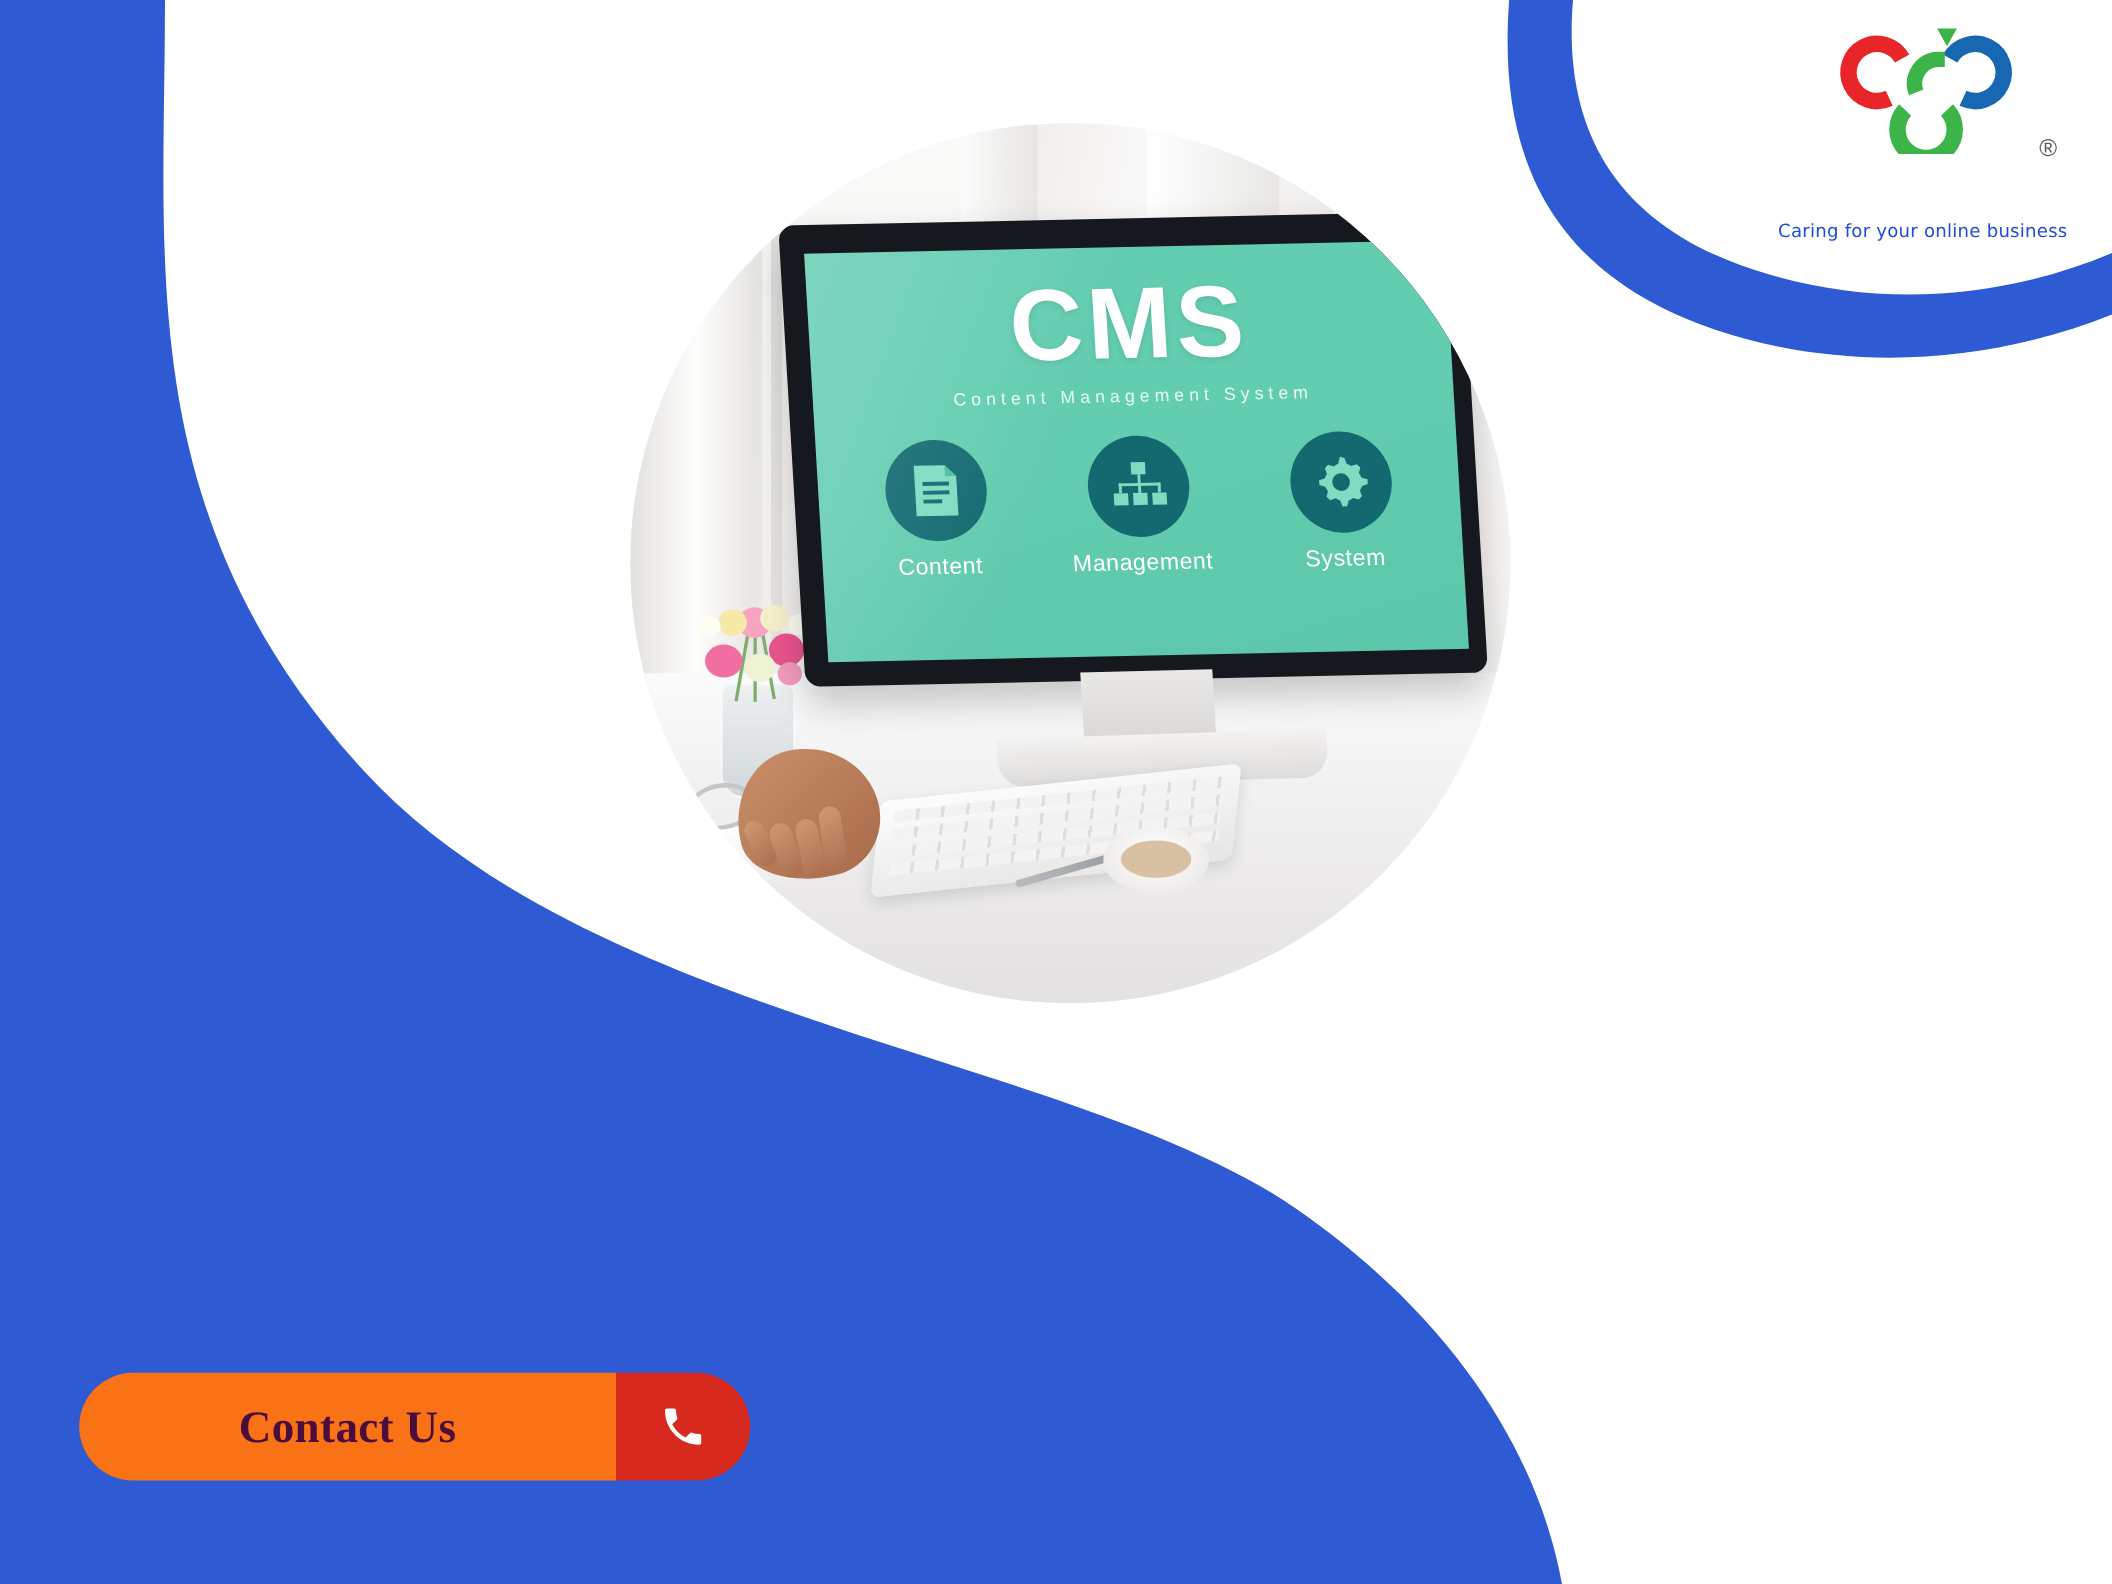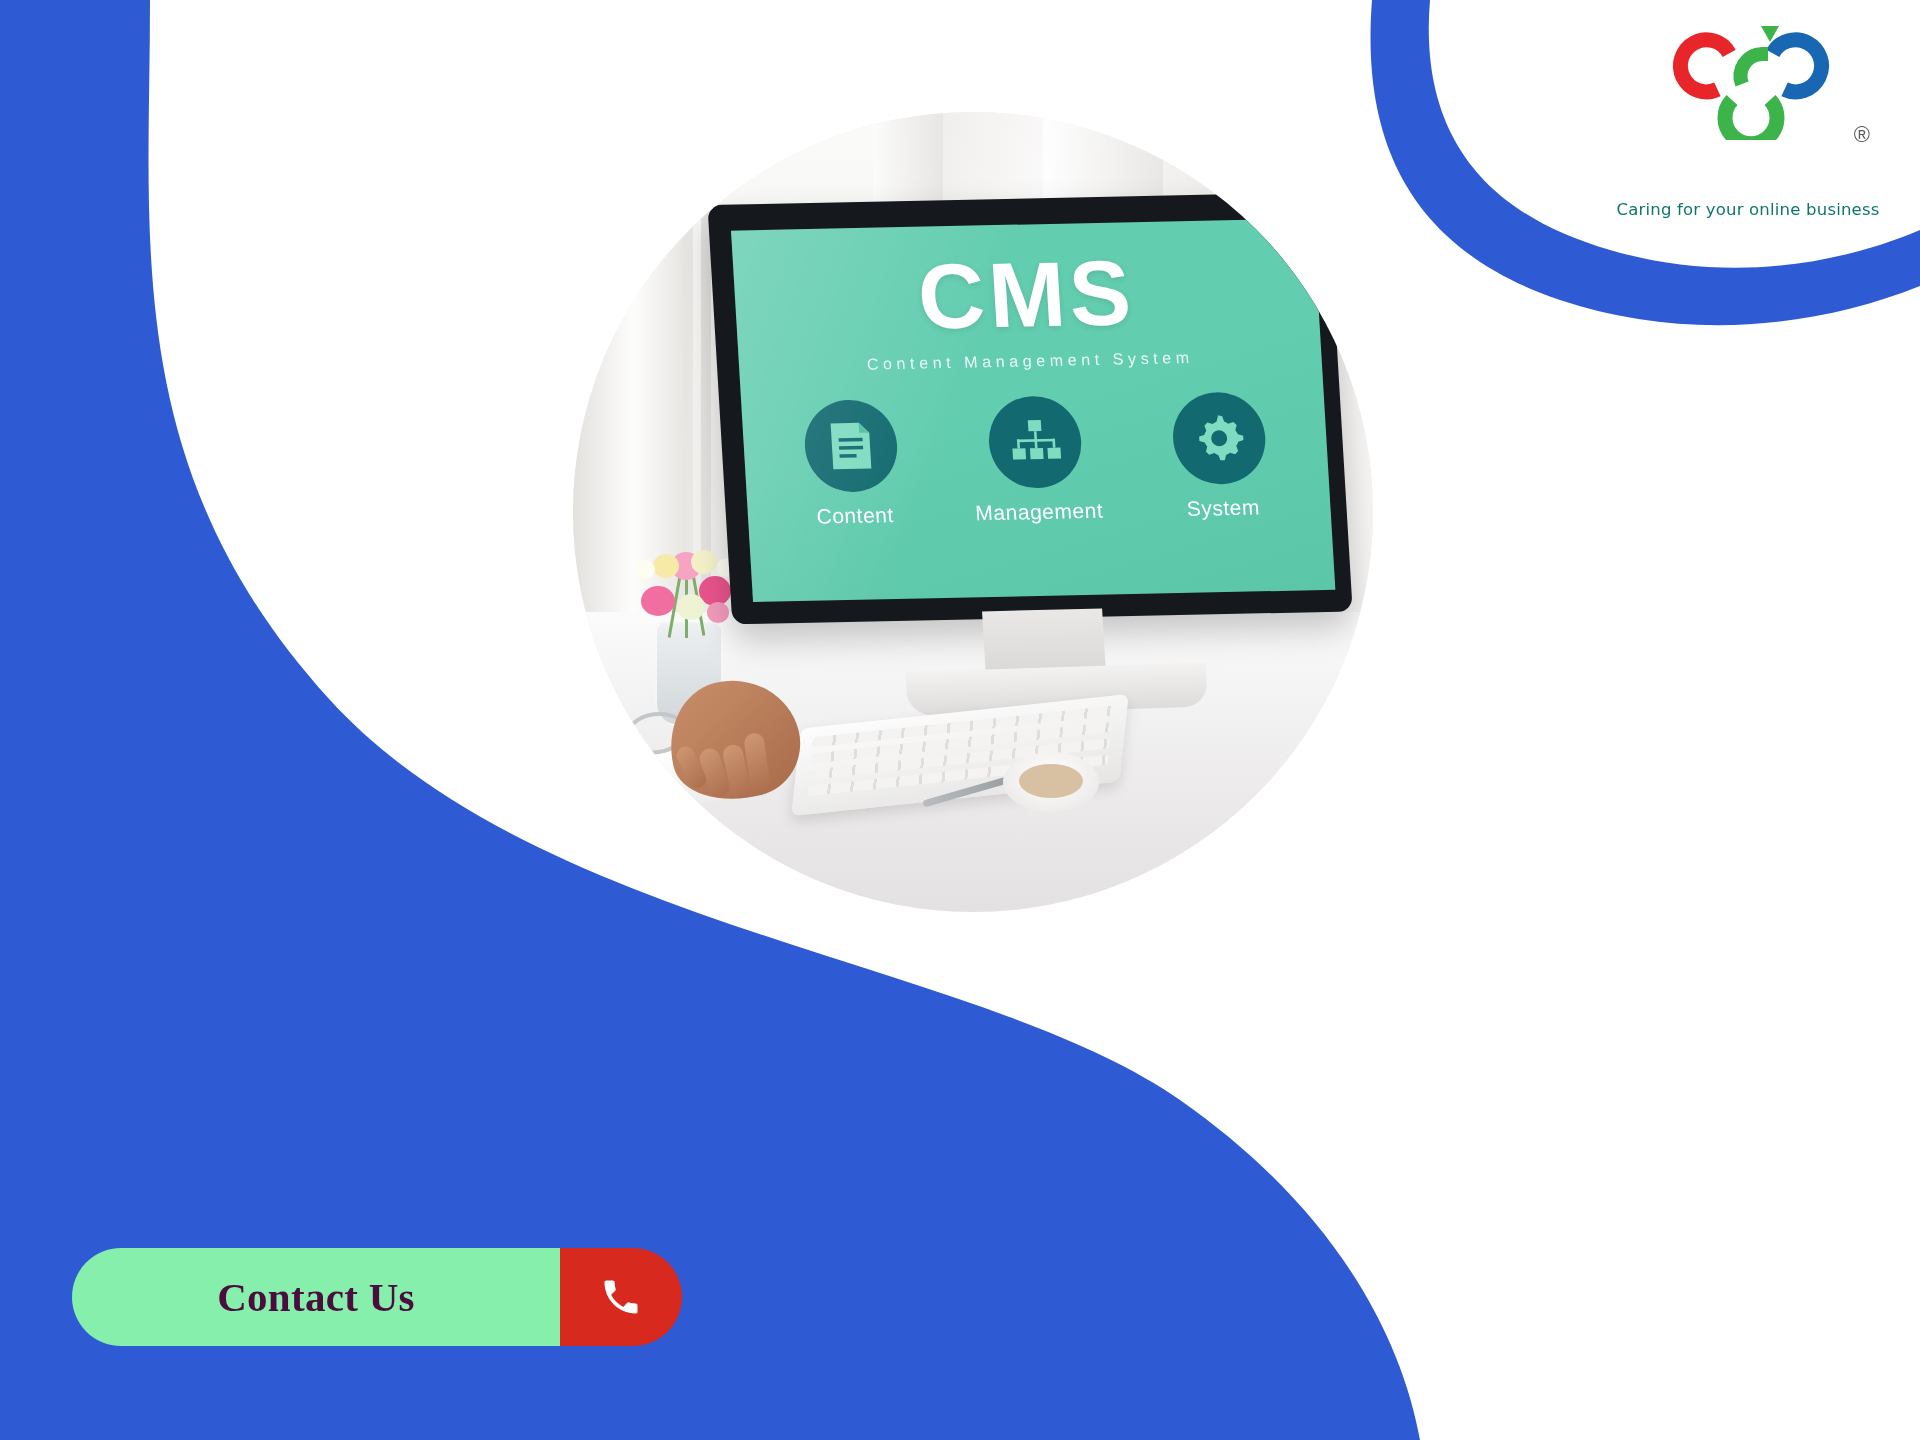--- a/index.html
+++ b/index.html
@@ -93,30 +93,30 @@
   .lens{position:absolute;width:54px;height:34px;border:4px solid #c3c7ca;border-radius:50%;}
 
   
   .logo{position:absolute;left:1608px;top:22px;width:280px;height:200px;}
   .logo-mark{position:absolute;left:58px;top:0;width:170px;height:118px;}
   .logo-word{position:absolute;left:0;top:110px;width:280px;text-align:center;}
   .logo-word span.wm{font-size:66px;font-weight:bold;letter-spacing:-1.5px;color:#231f20;
     font-family:"DejaVu Sans",sans-serif;}
   .logo-reg{position:absolute;right:18px;top:100px;font-size:22px;color:#58595b;}
   .logo-tag{position:absolute;left:0;top:178px;width:280px;text-align:center;
-    font-size:16.5px;color:#0f766e;letter-spacing:.2px;font-family:"DejaVu Sans",sans-serif;}
+    font-size:16.5px;color:#1d4ed8;letter-spacing:.2px;font-family:"DejaVu Sans",sans-serif;}
 
   
   .headline{position:absolute;left:72px;top:960px;width:1080px;
     color:#ffffff;font-family:"Liberation Serif",serif;font-weight:bold;
     font-size:92px;line-height:1.14;letter-spacing:-.5px;}
 
   
   .cta{position:absolute;left:72px;top:1248px;height:98px;display:flex;align-items:stretch;}
-  .cta-label{width:488px;background:#86efac;border-radius:49px 0 0 49px;
+  .cta-label{width:488px;background:#f97316;border-radius:49px 0 0 49px;
     display:flex;align-items:center;justify-content:center;
     color:#4a0d3d;font-family:"Liberation Serif",serif;font-weight:bold;font-size:41px;letter-spacing:.3px;}
   .cta-phone{width:122px;background:#d7291e;border-radius:0 49px 49px 0;
     display:flex;align-items:center;justify-content:center;}
 </style>
 </head>
 <body>
 
 <div class="stage">
 

